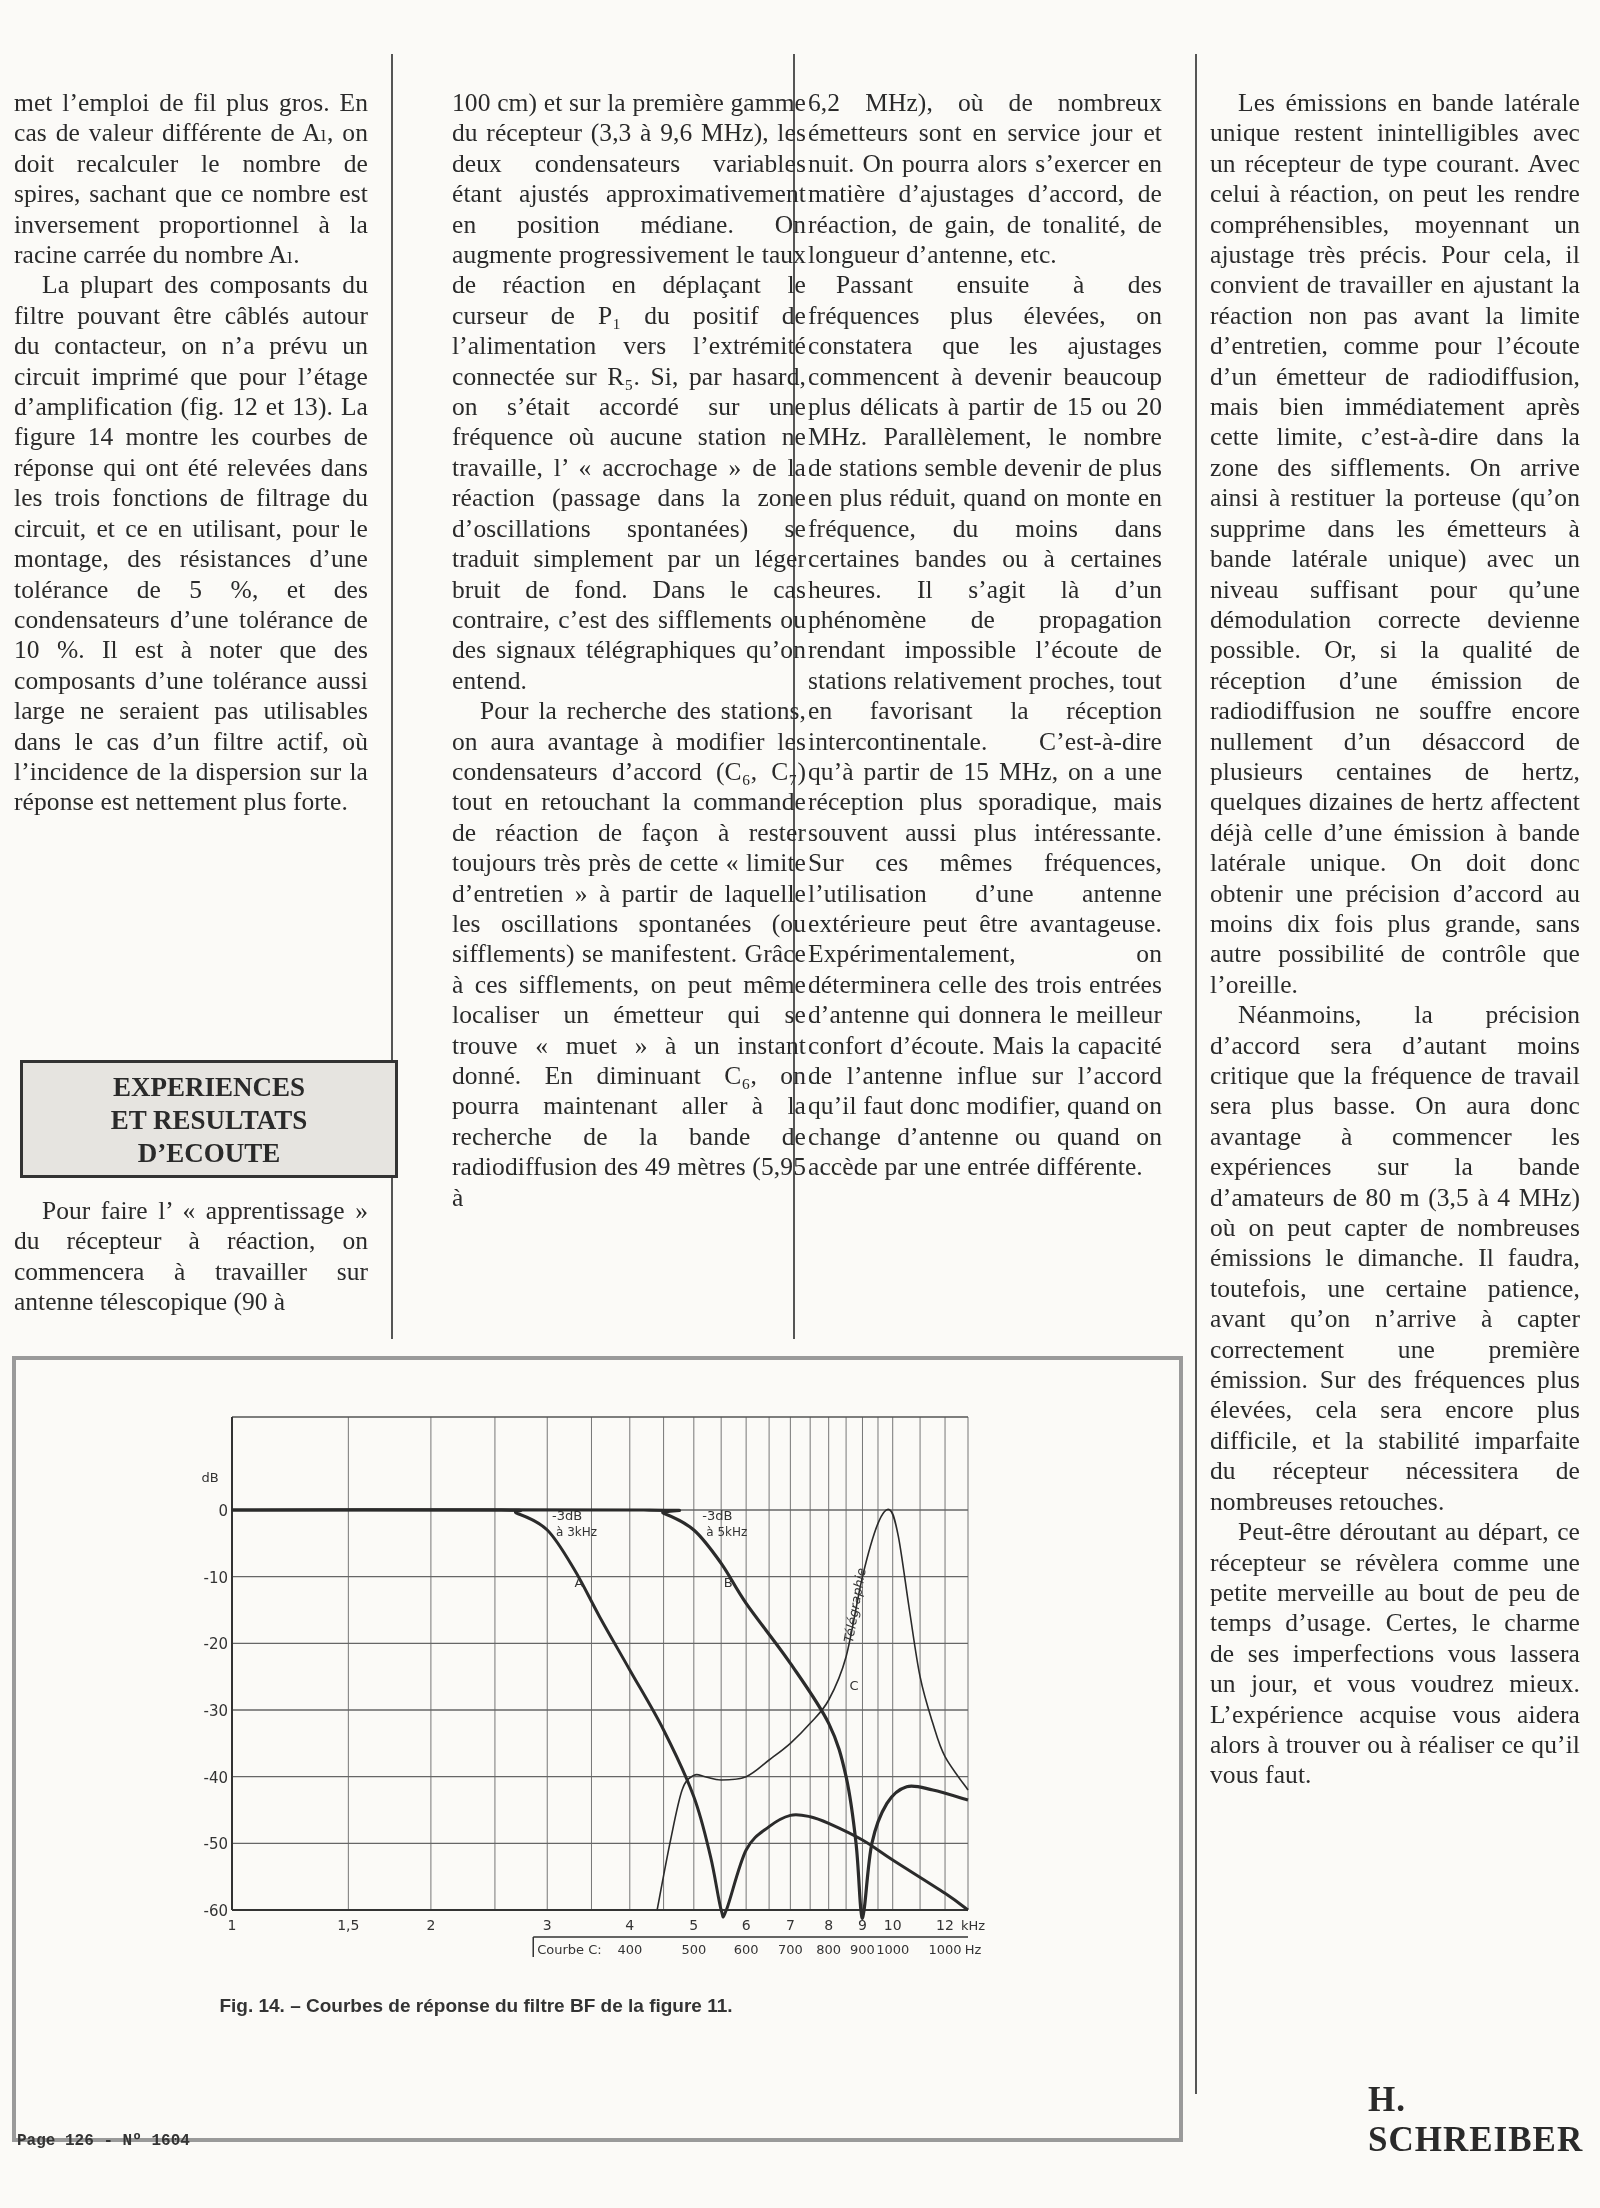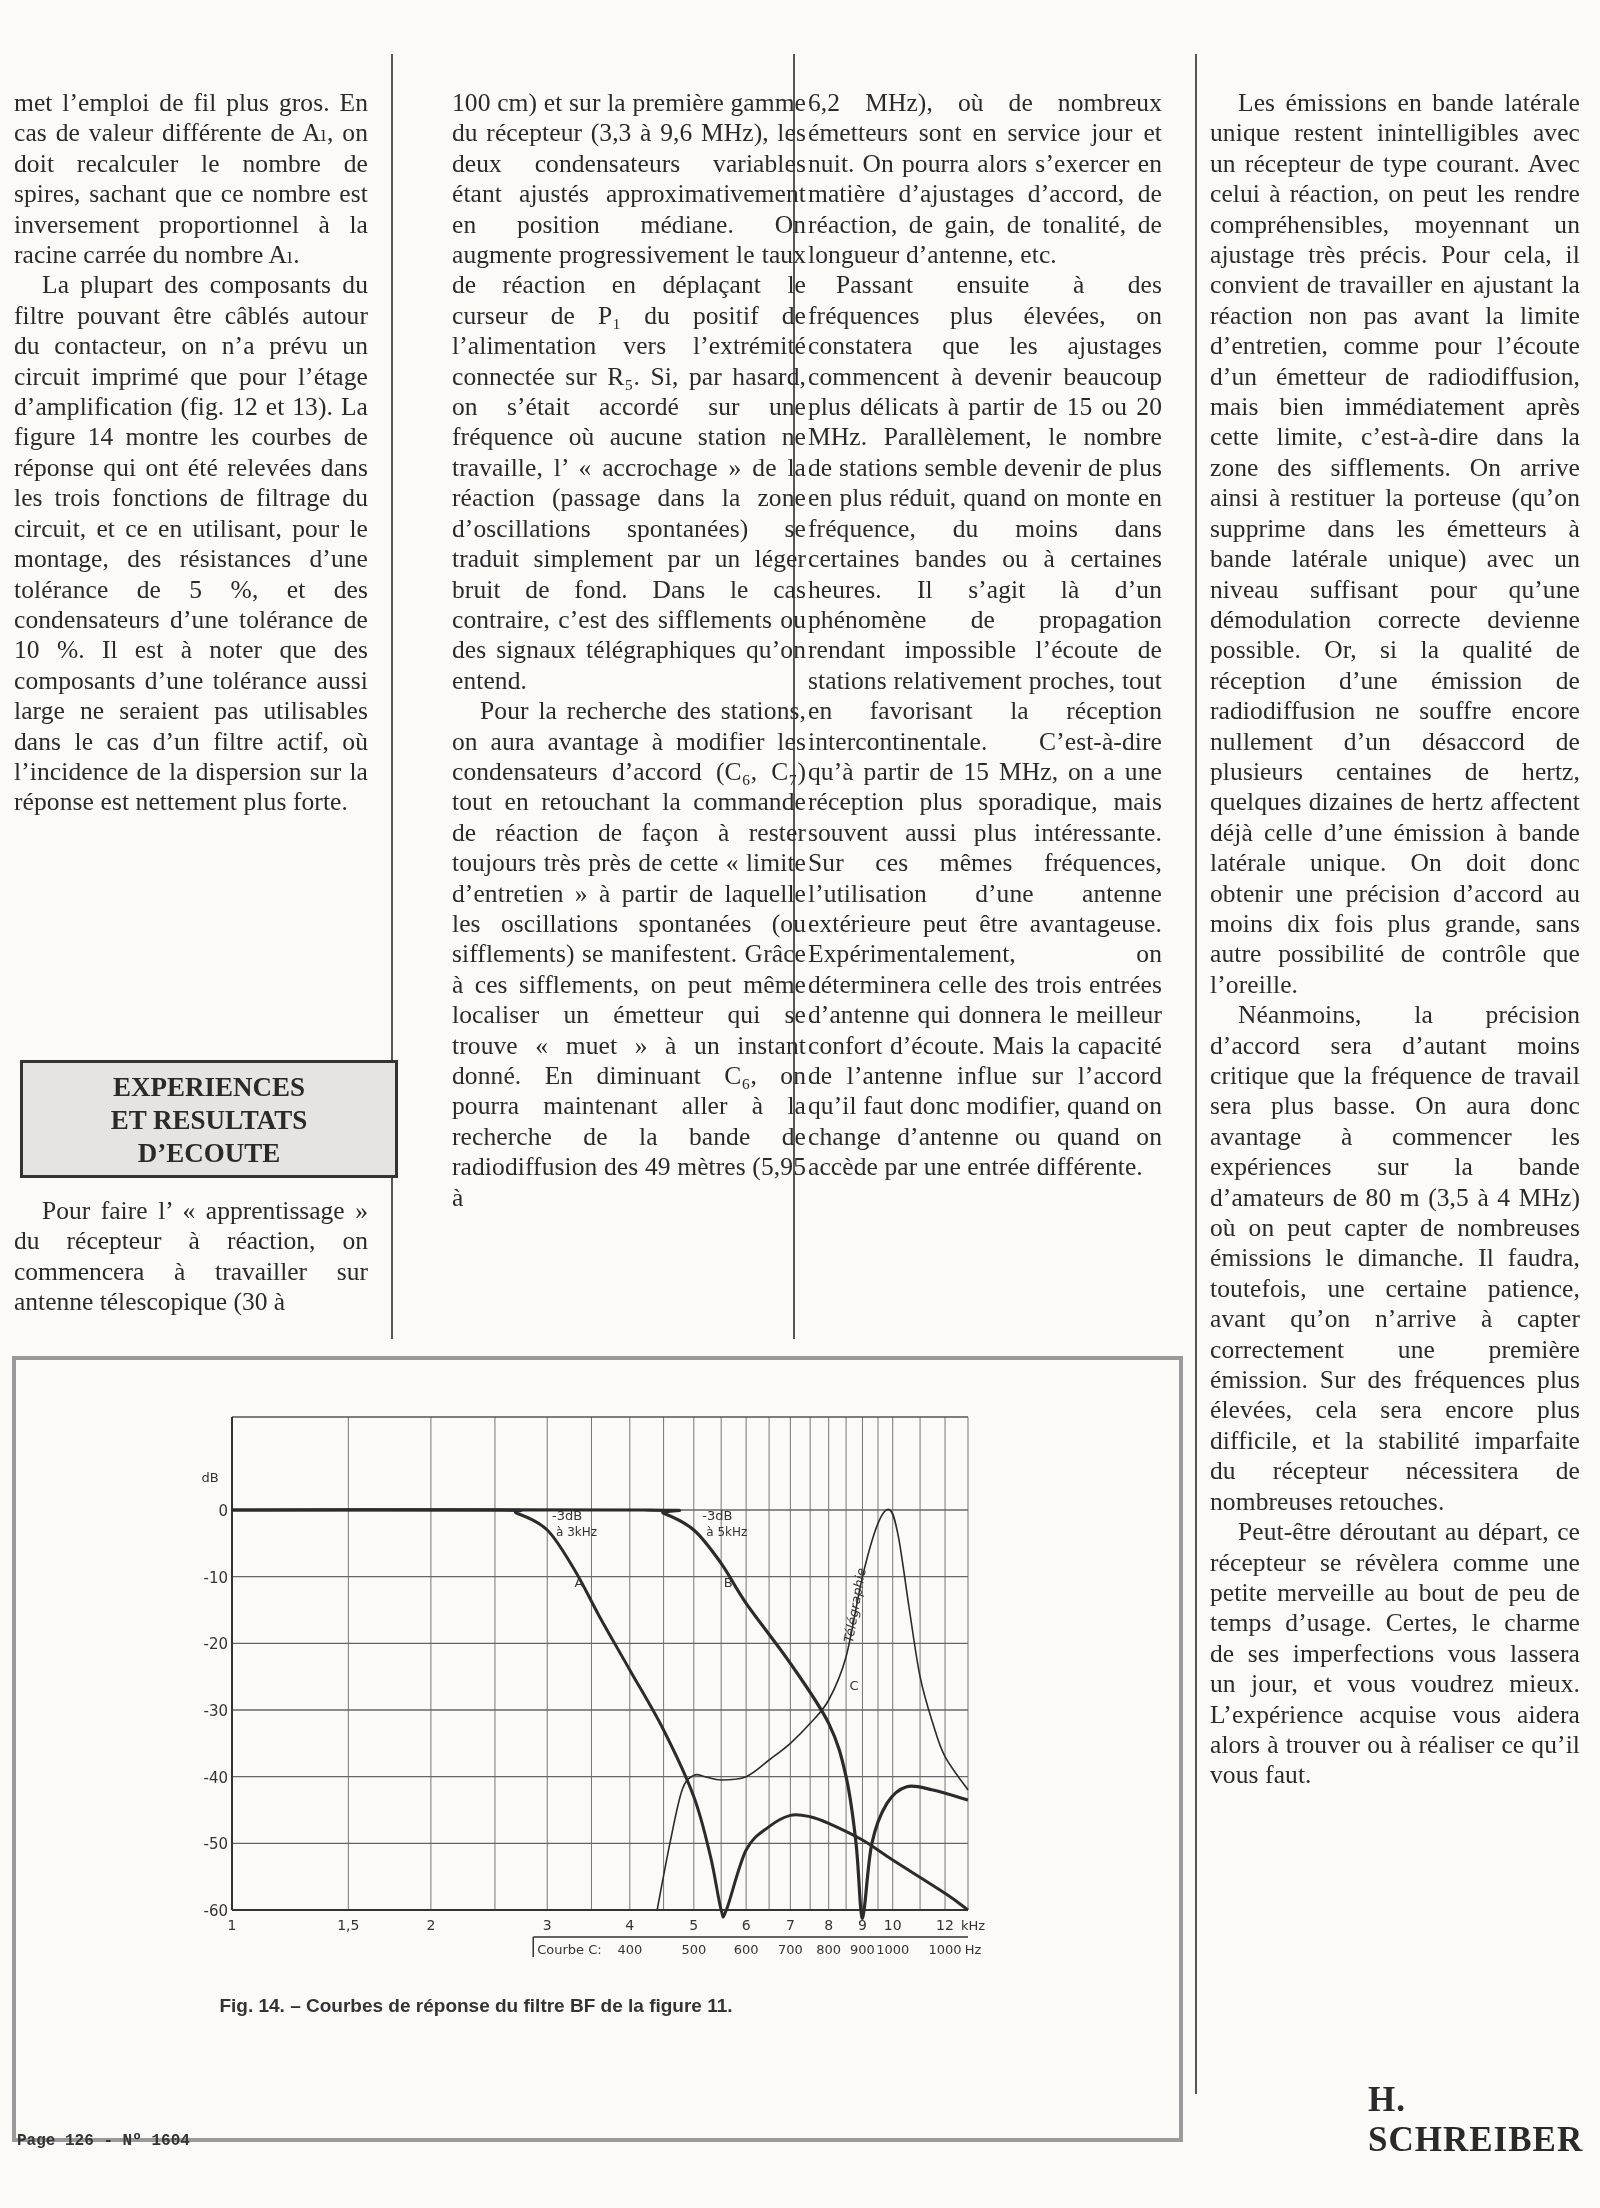--- a/index.html
+++ b/index.html
@@ -65,21 +65,21 @@
   <p class="ind">La plupart des composants du filtre pouvant être câblés autour du contacteur, on n’a prévu un circuit imprimé que pour l’étage d’amplification (fig. 12 et 13). La figure 14 montre les courbes de réponse qui ont été relevées dans les trois fonctions de filtrage du circuit, et ce en utilisant, pour le montage, des résistances d’une tolérance de 5 %, et des condensateurs d’une tolérance de 10 %. Il est à noter que des composants d’une tolérance aussi large ne seraient pas utilisables dans le cas d’un filtre actif, où l’incidence de la dispersion sur la réponse est nettement plus forte.</p>
 </div>
 
 <div class="headbox">
   <div>EXPERIENCES</div>
   <div>ET RESULTATS</div>
   <div>D’ECOUTE</div>
 </div>
 
 <div id="col1-tail">
-  <p class="ind">Pour faire l’ « apprentissage » du récepteur à réaction, on commencera à travailler sur antenne télescopique (30 à</p>
+  <p class="ind">Pour faire l’ « apprentissage » du récepteur à réaction, on commencera à travailler sur antenne télescopique (90 à</p>
 </div>
 
 <div class="col" id="col2">
   <p>100 cm) et sur la première gamme du récepteur (3,3 à 9,6 MHz), les deux condensateurs variables étant ajustés approximativement en position médiane. On augmente progressivement le taux de réaction en déplaçant le curseur de P₁ du positif de l’alimentation vers l’extrémité connectée sur R₅. Si, par hasard, on s’était accordé sur une fréquence où aucune station ne travaille, l’ « accrochage » de la réaction (passage dans la zone d’oscillations spontanées) se traduit simplement par un léger bruit de fond. Dans le cas contraire, c’est des sifflements ou des signaux télégraphiques qu’on entend.</p>
   <p class="ind">Pour la recherche des stations, on aura avantage à modifier les condensateurs d’accord (C₆, C₇) tout en retouchant la commande de réaction de façon à rester toujours très près de cette « limite d’entretien » à partir de laquelle les oscillations spontanées (ou sifflements) se manifestent. Grâce à ces sifflements, on peut même localiser un émetteur qui se trouve « muet » à un instant donné. En diminuant C₆, on pourra maintenant aller à la recherche de la bande de radiodiffusion des 49 mètres (5,95 à</p>
 </div>
 
 <div class="col" id="col3">
   <p>6,2 MHz), où de nombreux émetteurs sont en service jour et nuit. On pourra alors s’exercer en matière d’ajustages d’accord, de réaction, de gain, de tonalité, de longueur d’antenne, etc.</p>
   <p class="ind">Passant ensuite à des fréquences plus élevées, on constatera que les ajustages commencent à devenir beaucoup plus délicats à partir de 15 ou 20 MHz. Parallèlement, le nombre de stations semble devenir de plus en plus réduit, quand on monte en fréquence, du moins dans certaines bandes ou à certaines heures. Il s’agit là d’un phénomène de propagation rendant impossible l’écoute de stations relativement proches, tout en favorisant la réception intercontinentale. C’est-à-dire qu’à partir de 15 MHz, on a une réception plus sporadique, mais souvent aussi plus intéressante. Sur ces mêmes fréquences, l’utilisation d’une antenne extérieure peut être avantageuse. Expérimentalement, on déterminera celle des trois entrées d’antenne qui donnera le meilleur confort d’écoute. Mais la capacité de l’antenne influe sur l’accord qu’il faut donc modifier, quand on change d’antenne ou quand on accède par une entrée différente.</p>

